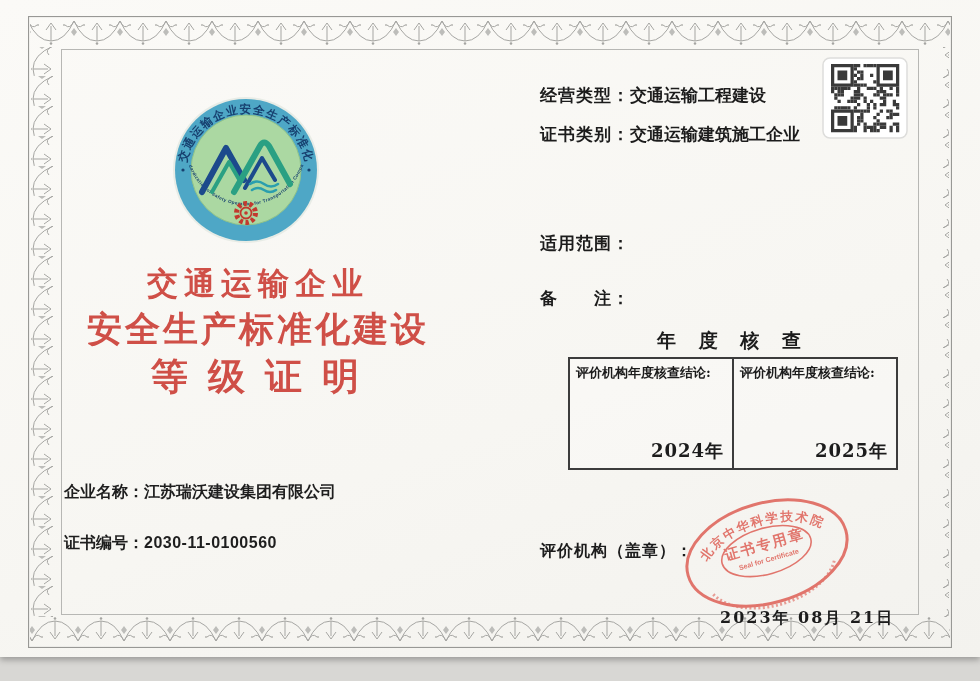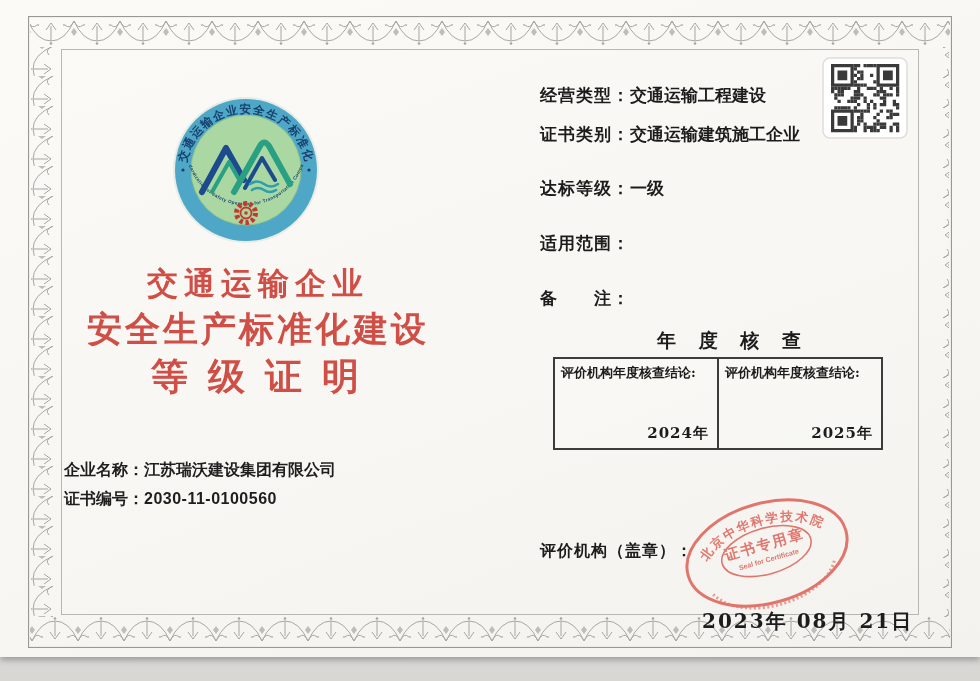--- a/index.html
+++ b/index.html
@@ -25,58 +25,58 @@
     font-weight:bold;
   }
   .title-line1{font-size:31px;letter-spacing:6px;line-height:44px;}
   .title-line2{font-size:35px;letter-spacing:3px;line-height:46px;}
   .title-line3{font-size:37px;letter-spacing:20px;line-height:50px;padding-left:14px;}
   
   .company-block{
     position:absolute;left:64px;top:455px;width:430px;
     color:#1e1e1e;font-weight:bold;font-size:16px;line-height:29px;
   }
-  .company-row{white-space:nowrap;}
+  .company-row{white-space:nowrap;margin-top:22px;}
   .company-row .num{font-family:"Liberation Sans",sans-serif;letter-spacing:.5px;}
   
   .field{position:absolute;color:#1c1c1c;font-weight:bold;font-size:17px;white-space:nowrap;}
   .field .lab{letter-spacing:1px;}
   .f1{left:540px;top:84px;}
   .f2{left:540px;top:123px;}
   .f3{left:540px;top:177px;}
   .f4{left:540px;top:232px;}
   .f5{left:540px;top:287px;}
   .annual-title{
     position:absolute;left:568px;top:328px;width:330px;text-align:center;
     font-family:"DejaVu Serif","Liberation Serif",serif;
     font-size:19px;font-weight:bold;color:#1c1c1c;letter-spacing:8px;
   }
   .annual-table{
-    position:absolute;left:553px;top:357px;width:330px;height:93px;
+    position:absolute;left:568px;top:357px;width:330px;height:113px;
     display:flex;border:2px solid #3c3c3c;box-sizing:border-box;
     background:rgba(255,255,255,.25);
   }
   .annual-cell{
     flex:1;position:relative;box-sizing:border-box;padding:5px 6px;
     font-family:"DejaVu Serif","Liberation Serif",serif;
     font-size:13px;font-weight:bold;color:#1c1c1c;
   }
   .annual-cell + .annual-cell{border-left:2px solid #3c3c3c;}
   .annual-year{
-    position:absolute;right:8px;bottom:5px;font-size:15px;letter-spacing:1px;margin-top:20px;
+    position:absolute;right:8px;bottom:5px;font-size:18px;letter-spacing:1px;margin-top:20px;
   }
   .issuer-label{
     position:absolute;left:540px;top:541px;
     font-size:16px;font-weight:bold;color:#1c1c1c;letter-spacing:1px;white-space:nowrap;
   }
   .seal{position:absolute;left:672px;top:488px;}
   .issue-date{
-    position:absolute;left:702px;top:608px;
+    position:absolute;left:720px;top:608px;
     font-family:"DejaVu Serif","Liberation Serif",serif;
-    font-size:20px;font-weight:bold;color:#1c1c1c;letter-spacing:2px;white-space:nowrap;
+    font-size:16px;font-weight:bold;color:#1c1c1c;letter-spacing:2px;white-space:nowrap;
   }
   
   .qr{position:absolute;left:822px;top:57px;}
 </style>
 </head>
 <body>
 
 <div class="page">
 
   <svg class="frame-svg" width="924" height="632" viewBox="0 0 924 632">
@@ -161,23 +161,20 @@
     <div class="company-row">
       <span>证书编号：</span><span class="num">2030-11-0100560</span>
     </div>
   </div>
 
   <div class="field f1">
     <span class="lab">经营类型：</span><span>交通运输工程建设</span>
   </div>
   <div class="field f2">
     <span class="lab">证书类别：</span><span>交通运输建筑施工企业</span>
-  </div>
-  <div class="field f3">
-    <span class="lab">达标等级：</span><span>一级</span>
   </div>
   <div class="field f4">
     <span class="lab">适用范围：</span><span></span>
   </div>
   <div class="field f5">
     <span class="lab">备　　注：</span><span></span>
   </div>
 
   <div class="annual-title">年 度 核 查</div>
   <div class="annual-table">

